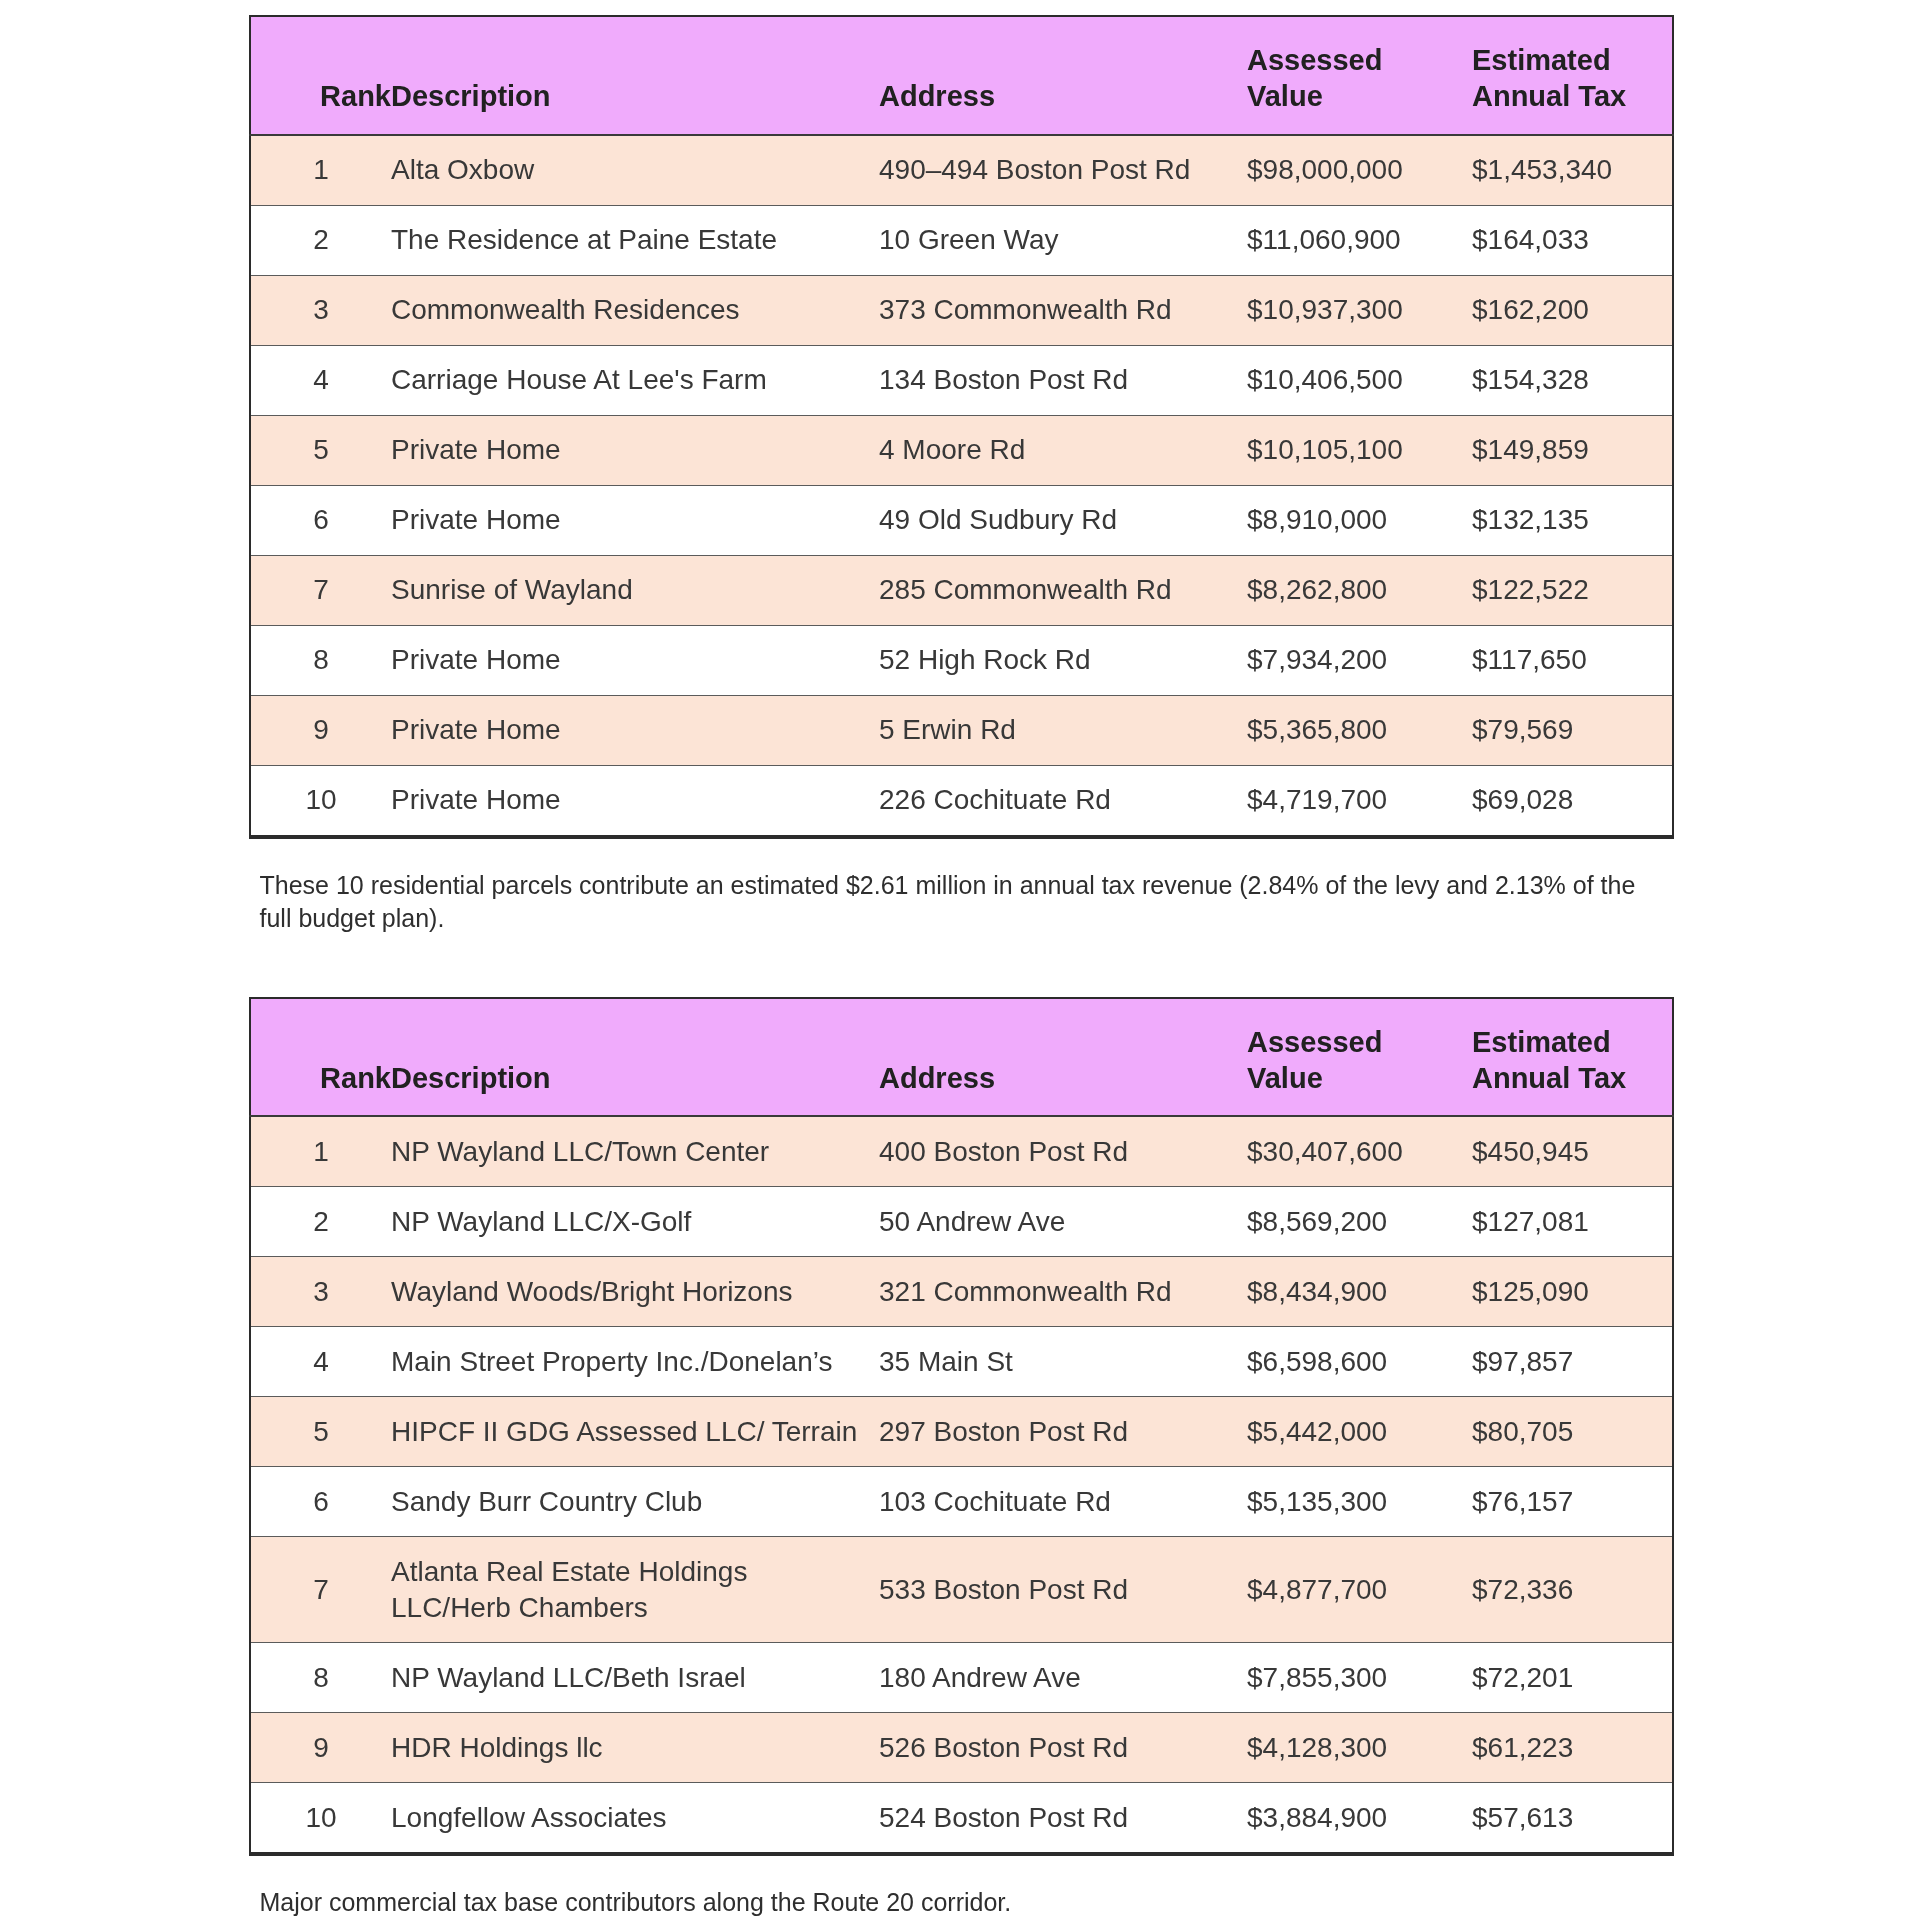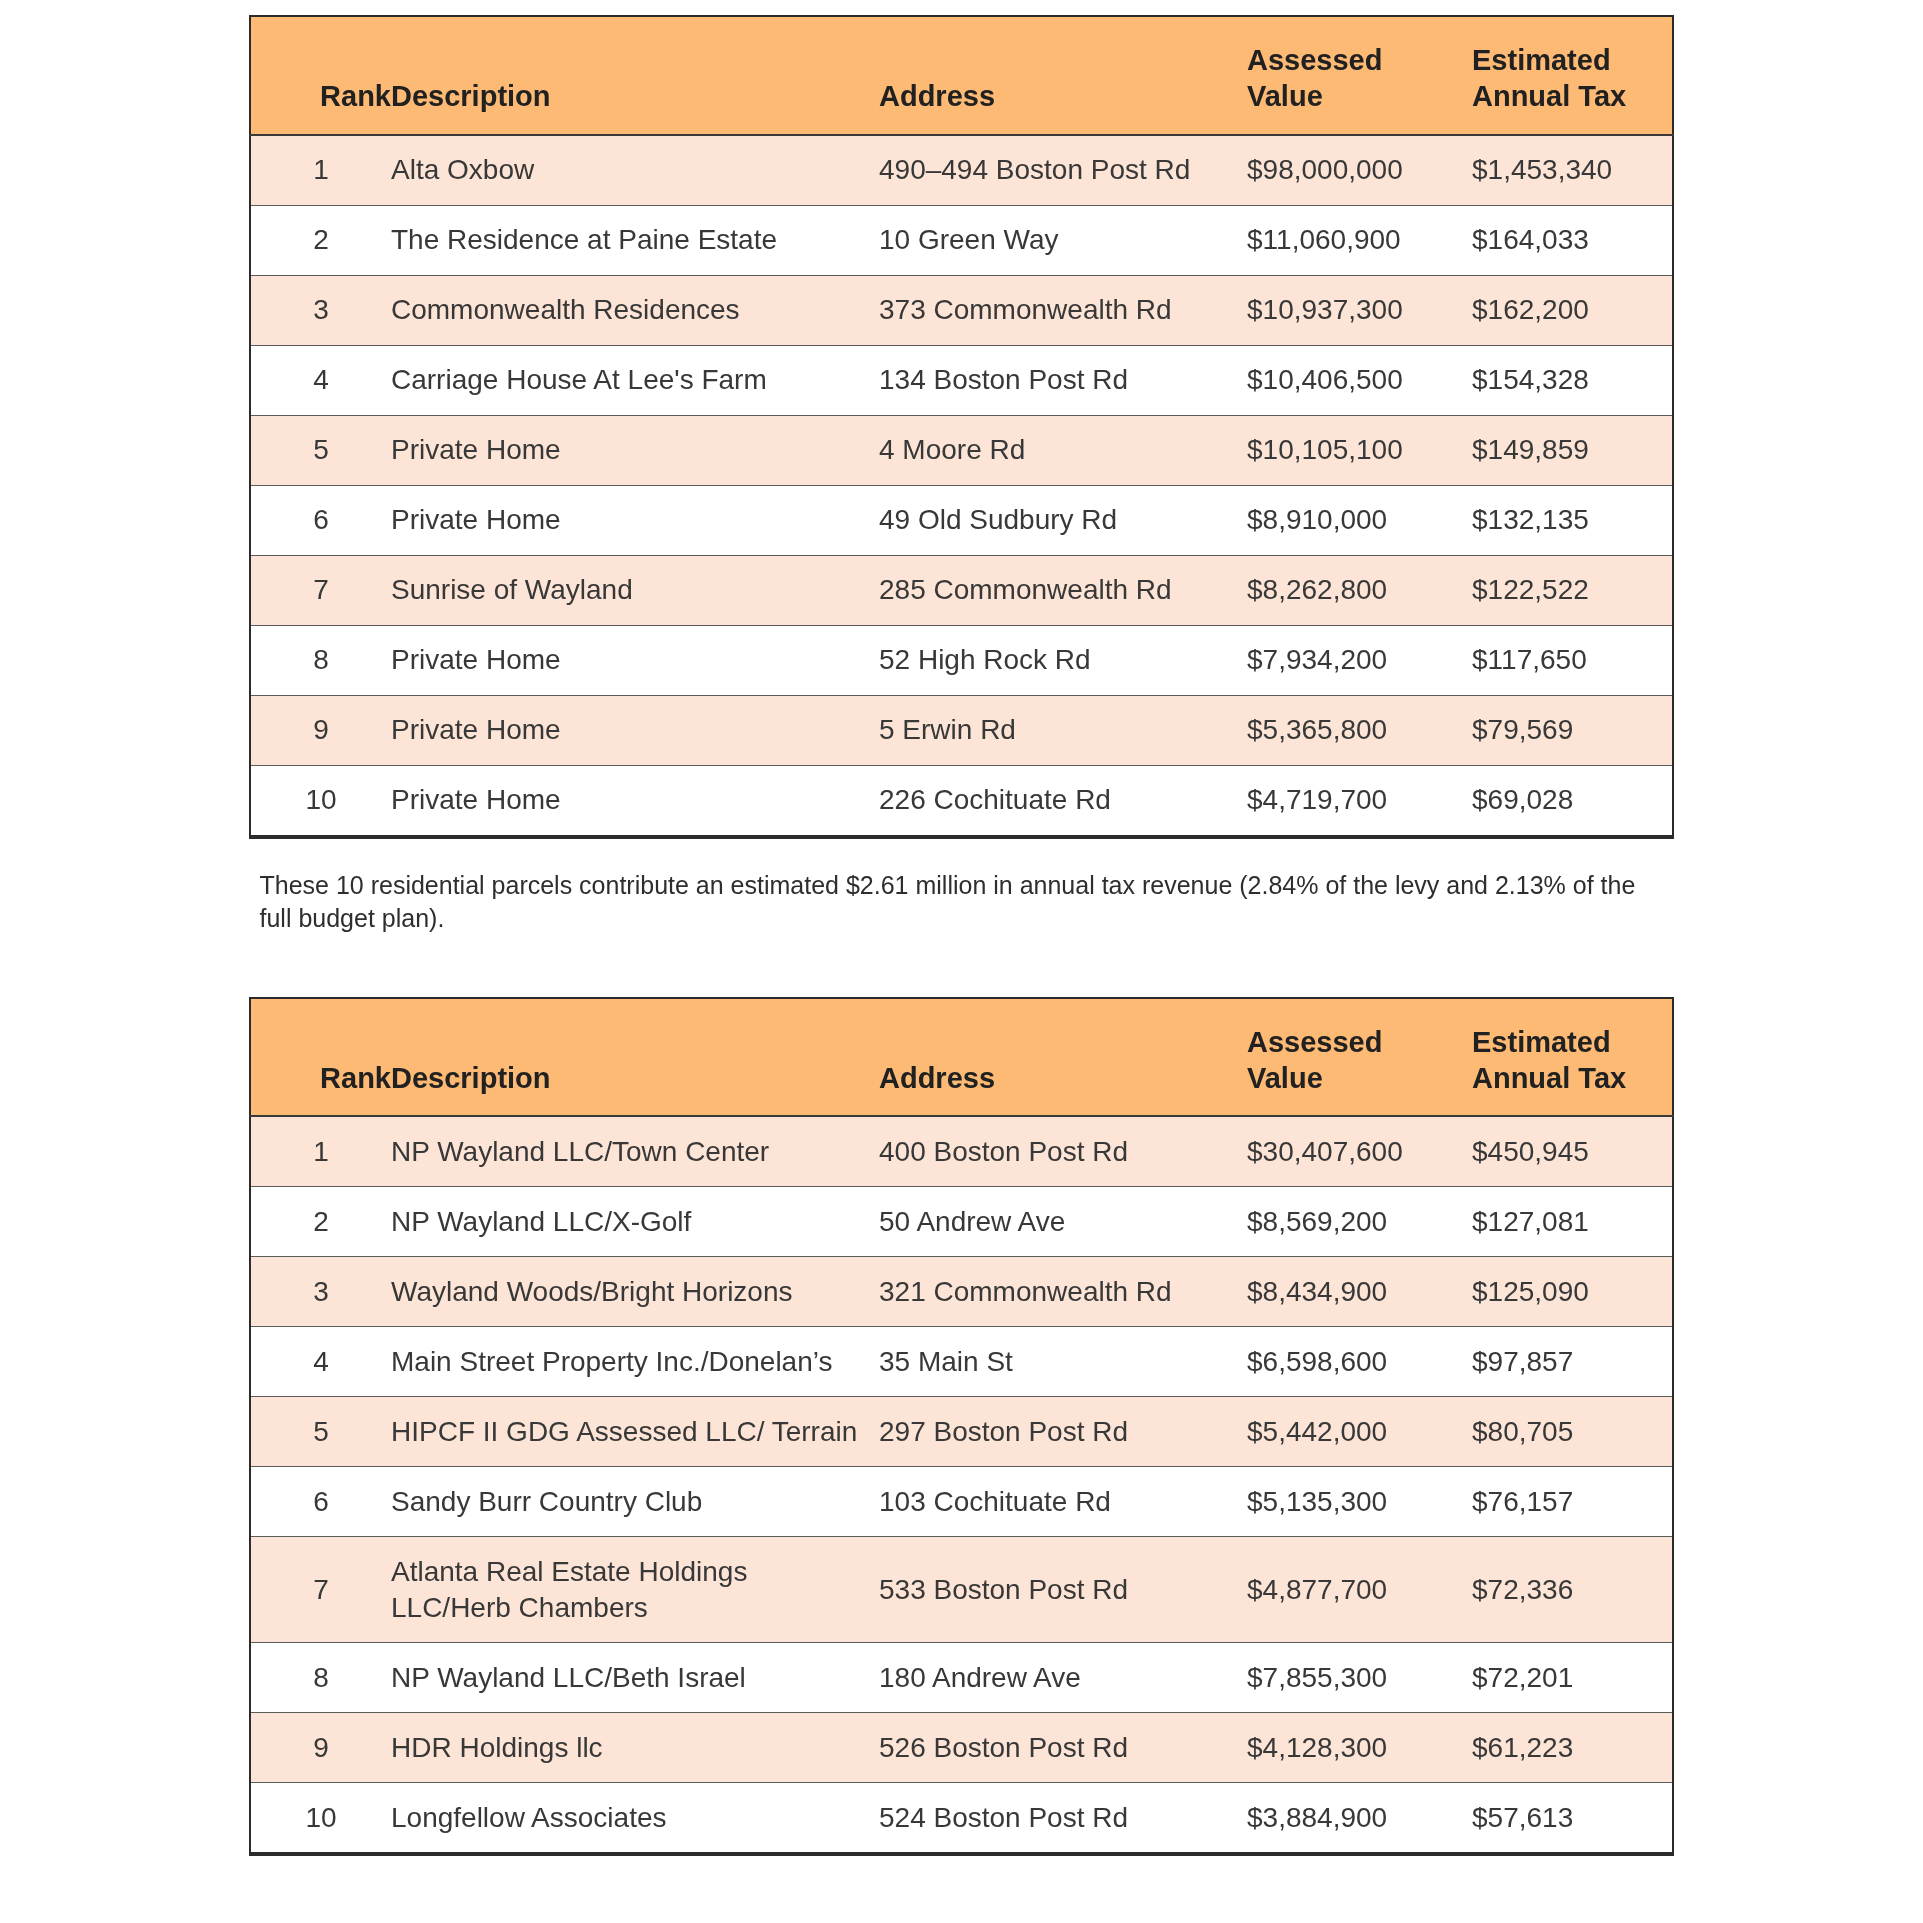--- a/index.html
+++ b/index.html
@@ -33,21 +33,21 @@
 
   table.rank-table thead th {
     font-size: 29px;
     line-height: 36px;
     font-weight: bold;
     color: #212121;
     text-align: left;
     vertical-align: bottom;
     padding: 25px 6px 19.5px 0;
     border-bottom: 2.3px solid #3a3a3a;
-    background: #fdba74;
+    background: #f0abfc;
   }
   table.rank-table thead th.a-center { text-align: right; padding-right: 0; }
 
   table.rank-table tbody td {
     font-size: 28px;
     line-height: 36px;
     color: #383838;
     vertical-align: middle;
     text-align: left;
     padding: 16.5px 6px 16.5px 0;
@@ -268,15 +268,16 @@
   <tr>
     <td class="a-center">10</td>
     <td>Longfellow Associates</td>
     <td>524 Boston Post Rd</td>
     <td>$3,884,900</td>
     <td>$57,613</td>
   </tr>
 </tbody>
   </table>
 
+  <div class="caption">Major commercial tax base contributors along the Route 20 corridor.</div>
 
 </div>
 
 
 </body></html>

